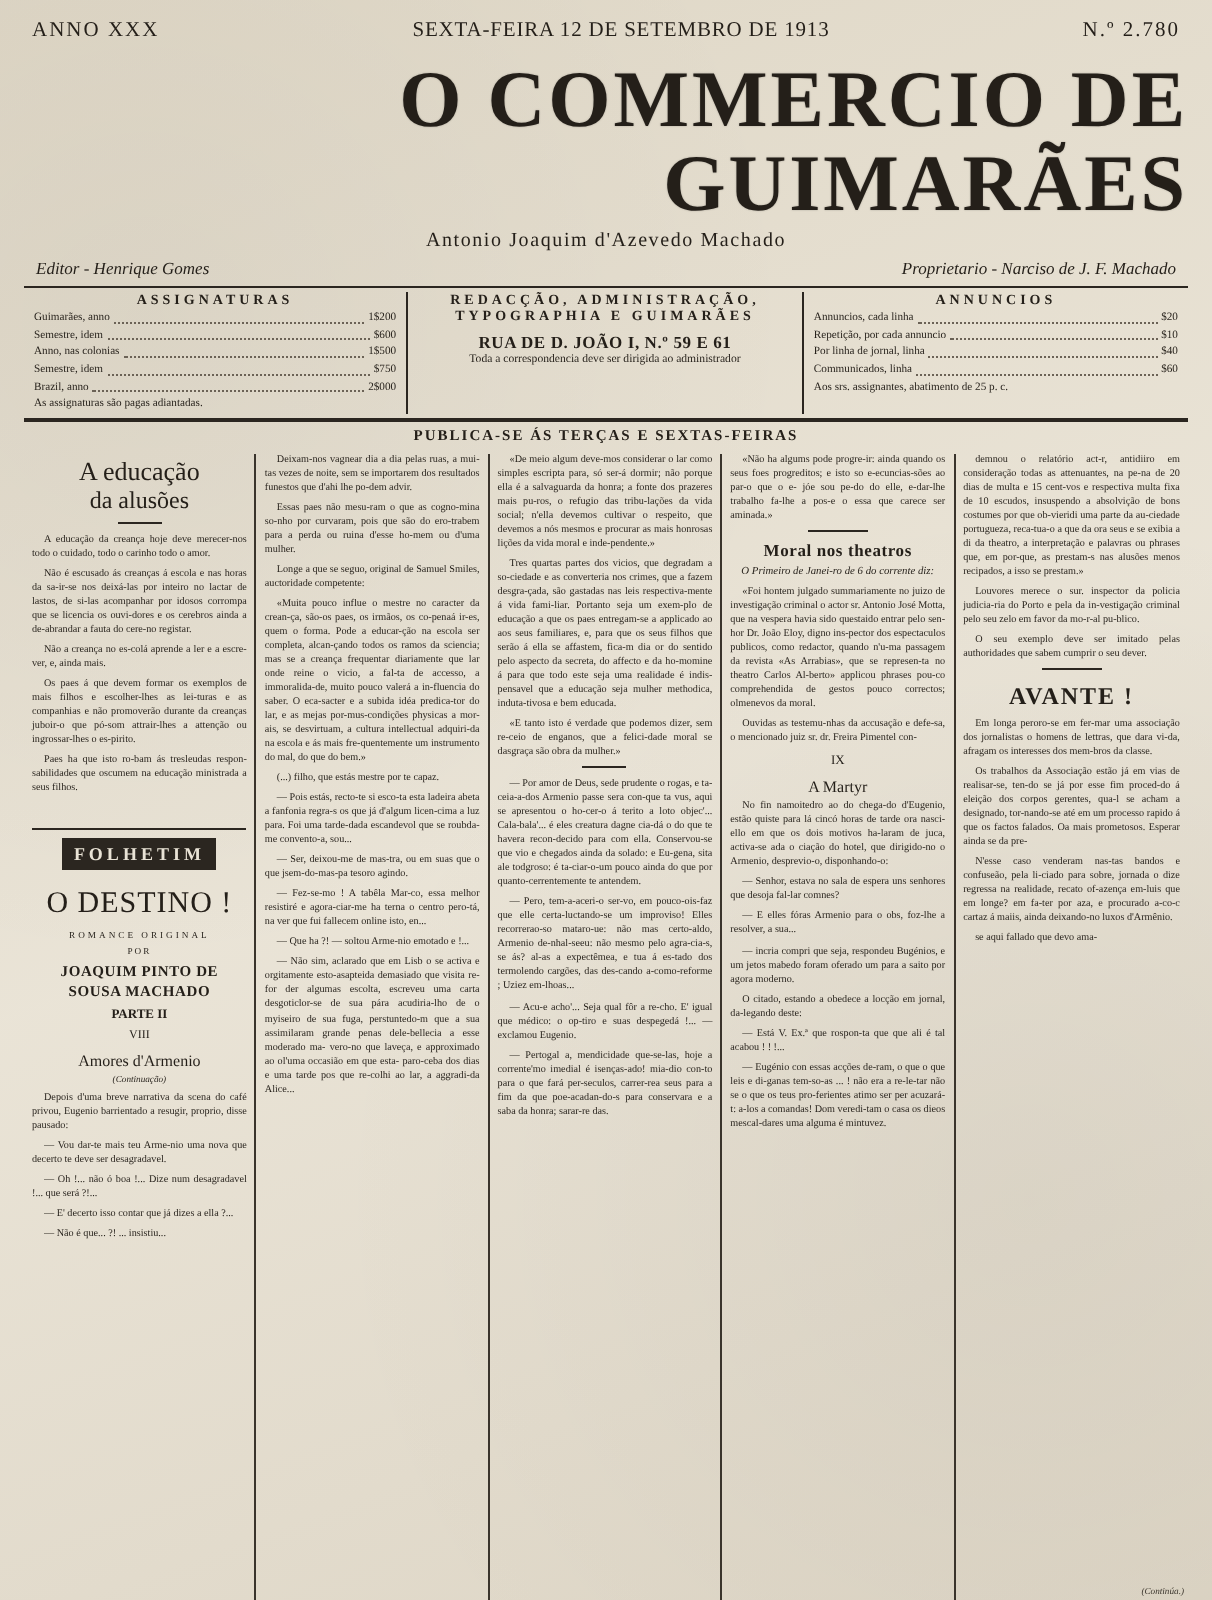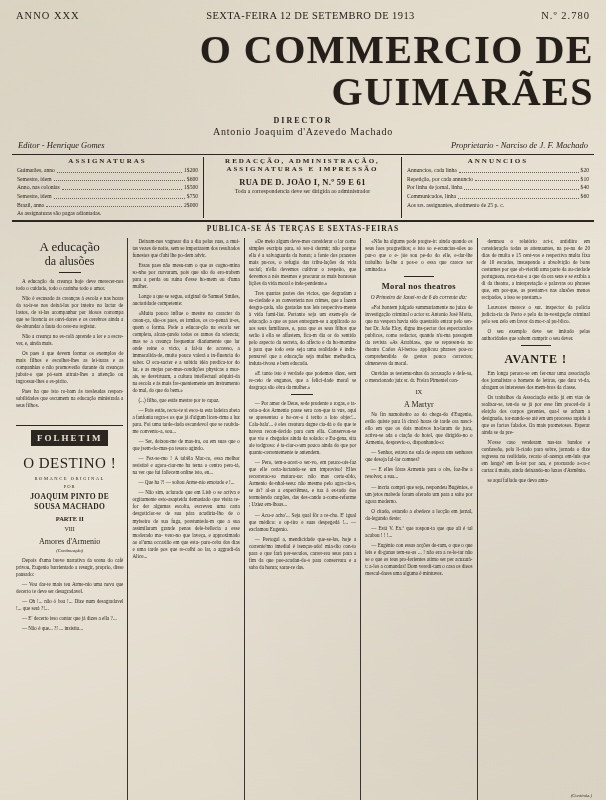--- a/index.html
+++ b/index.html
@@ -127,21 +127,20 @@
 <div id="page">
 
   <div class="masthead-top">
     <div class="side">ANNO XXX</div>
     <div class="mid">SEXTA-FEIRA 12 DE SETEMBRO DE 1913</div>
     <div class="side">N.º 2.780</div>
   </div>
 
   <div class="title">O COMMERCIO DE GUIMARÃES</div>
 
-  <div class="director">DIRECTOR</div>
   <div class="director-name">Antonio Joaquim d'Azevedo Machado</div>
 
   <div class="ed-prop">
     <div>Editor - Henrique Gomes</div>
     <div>Proprietario - Narciso de J. F. Machado</div>
   </div>
 
   <div class="infobar">
 
     <div class="infocol c1">
@@ -172,21 +171,21 @@
           <span class="dots"></span>
           <span>2$000</span>
         </div>
         <div class="priceline">
           <span>As assignaturas são pagas adiantadas.</span>
         </div>
       </div>
     </div>
 
     <div class="infocol c2">
-      <div class="infohead">REDACÇÃO, ADMINISTRAÇÃO, ASSIGNATURAS E IMPRESSÃO</div>
+      <div class="infohead">REDACÇÃO, ADMINISTRAÇÃO, TYPOGRAPHIA E GUIMARÃES</div>
       <div class="bigline">RUA DE D. JOÃO I, N.º 59 E 61</div>
       <div class="subline">Toda a correspondencia deve ser dirigida ao administrador</div>
     </div>
 
     <div class="infocol c3">
       <div class="infohead">ANNUNCIOS</div>
       <div>
         <div class="priceline">
           <span>Annuncios, cada linha</span>
           <span class="dots"></span>

